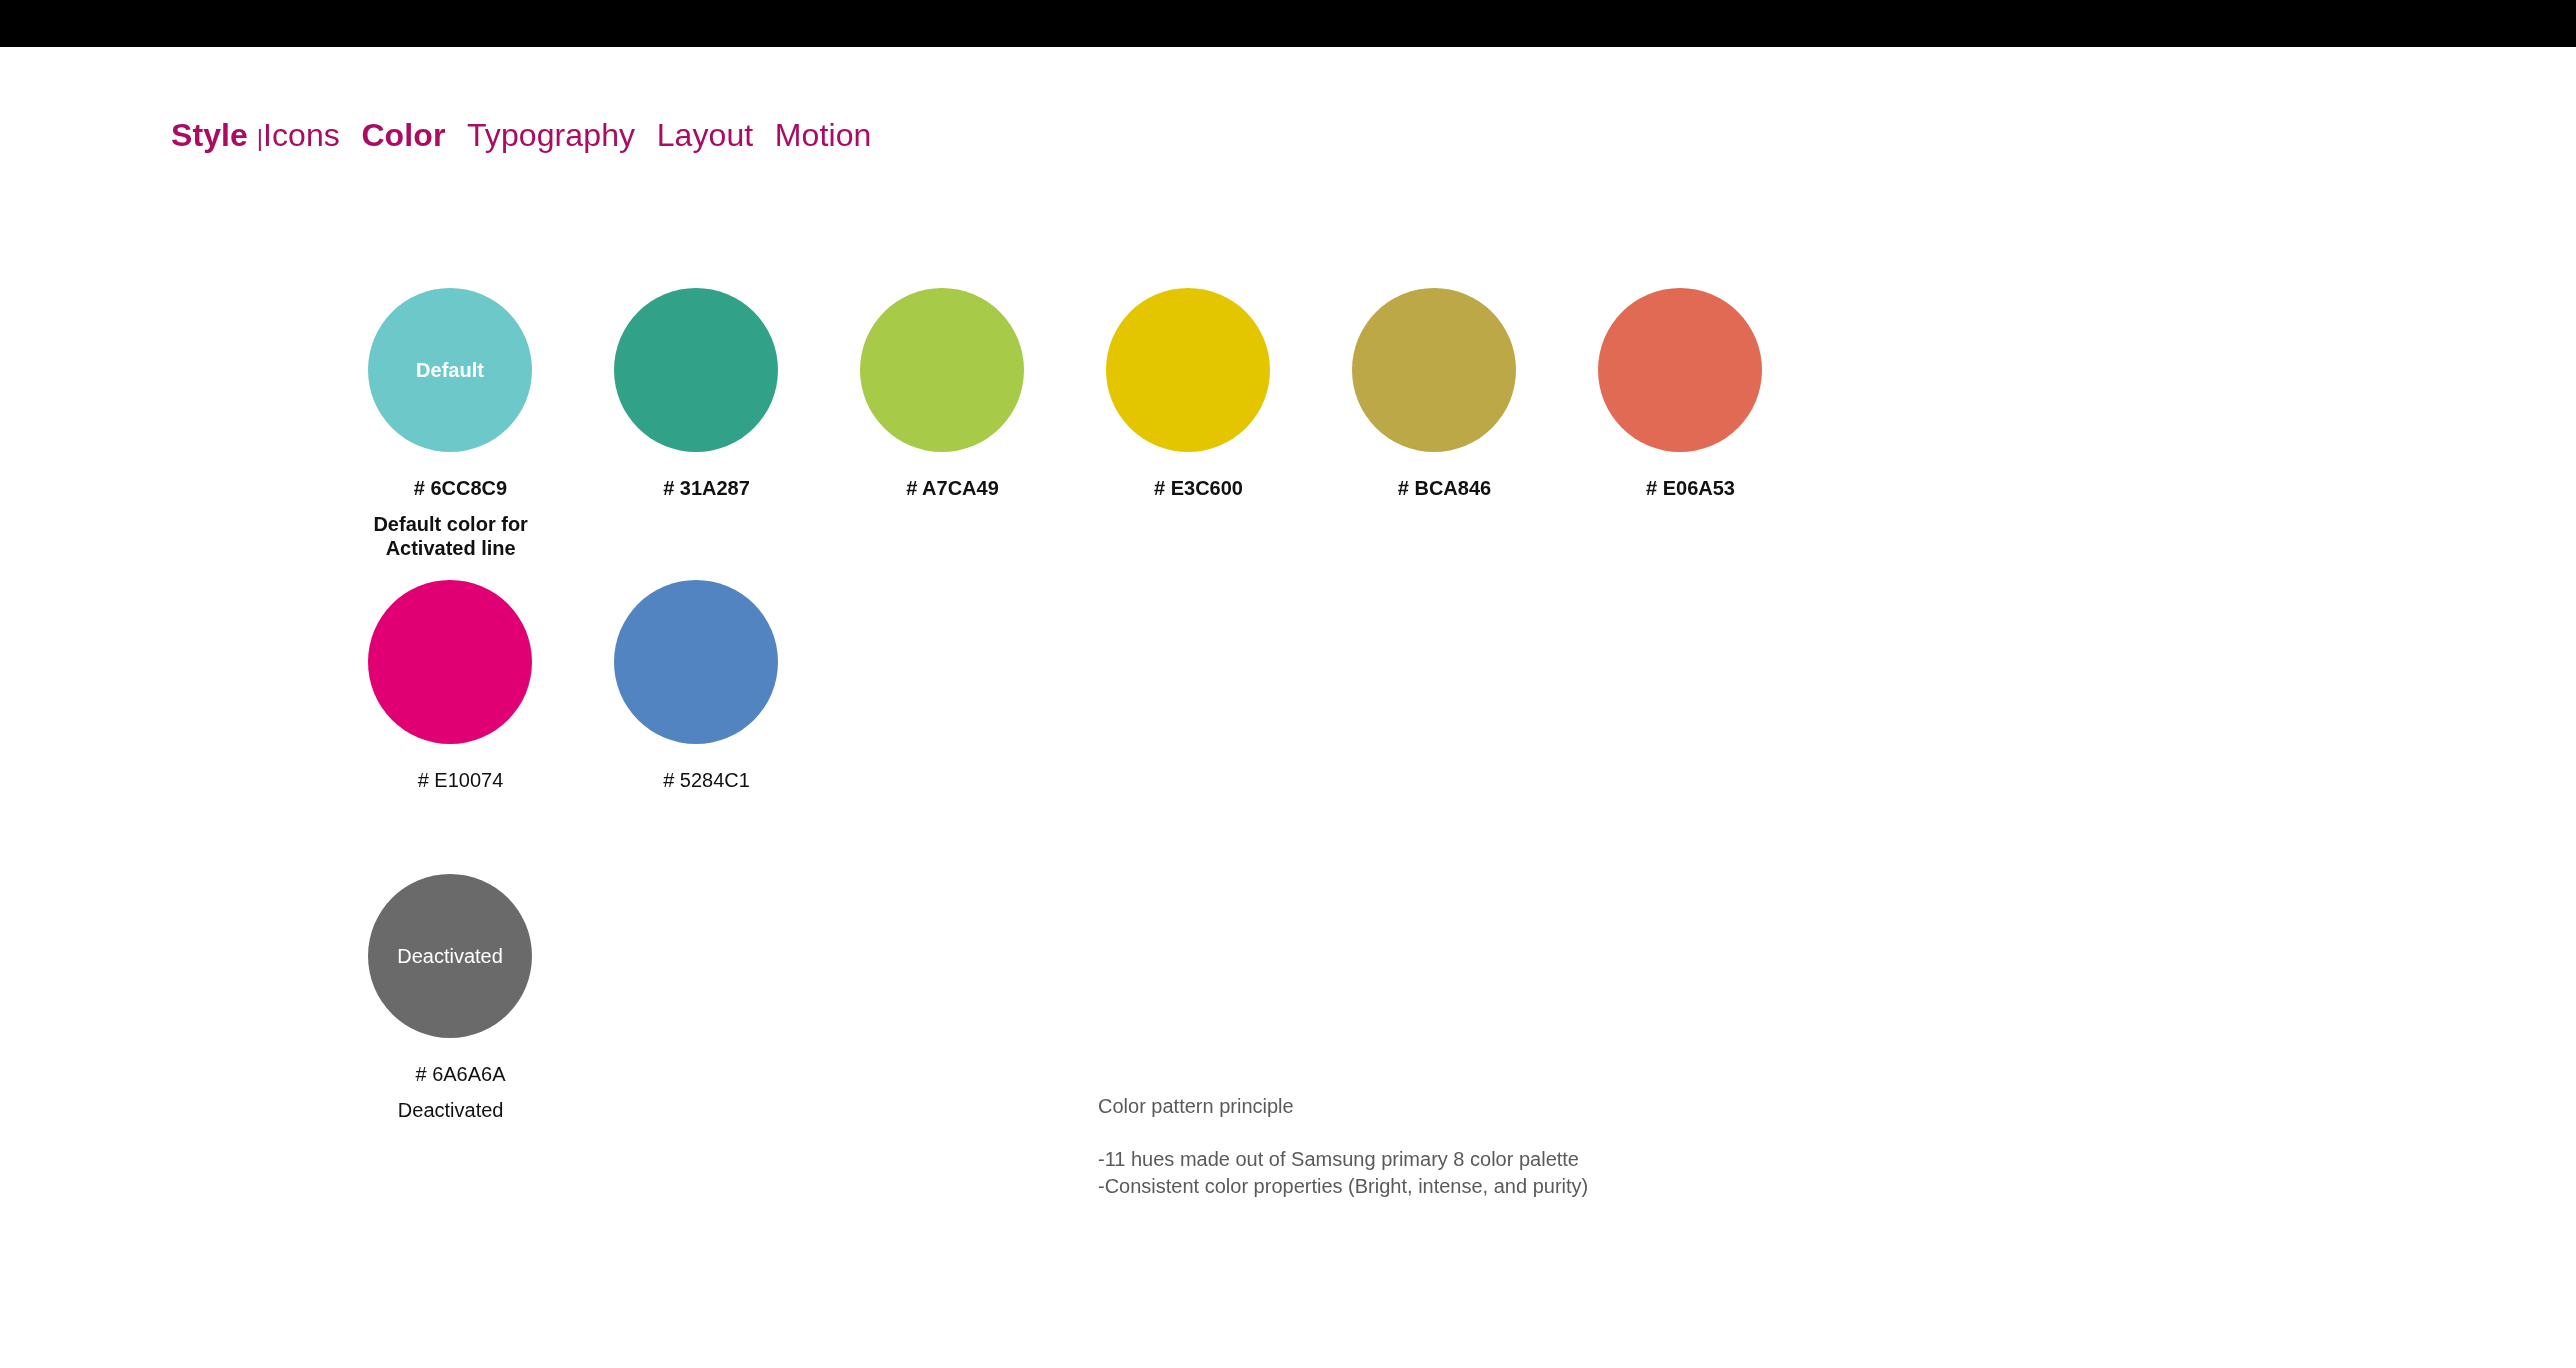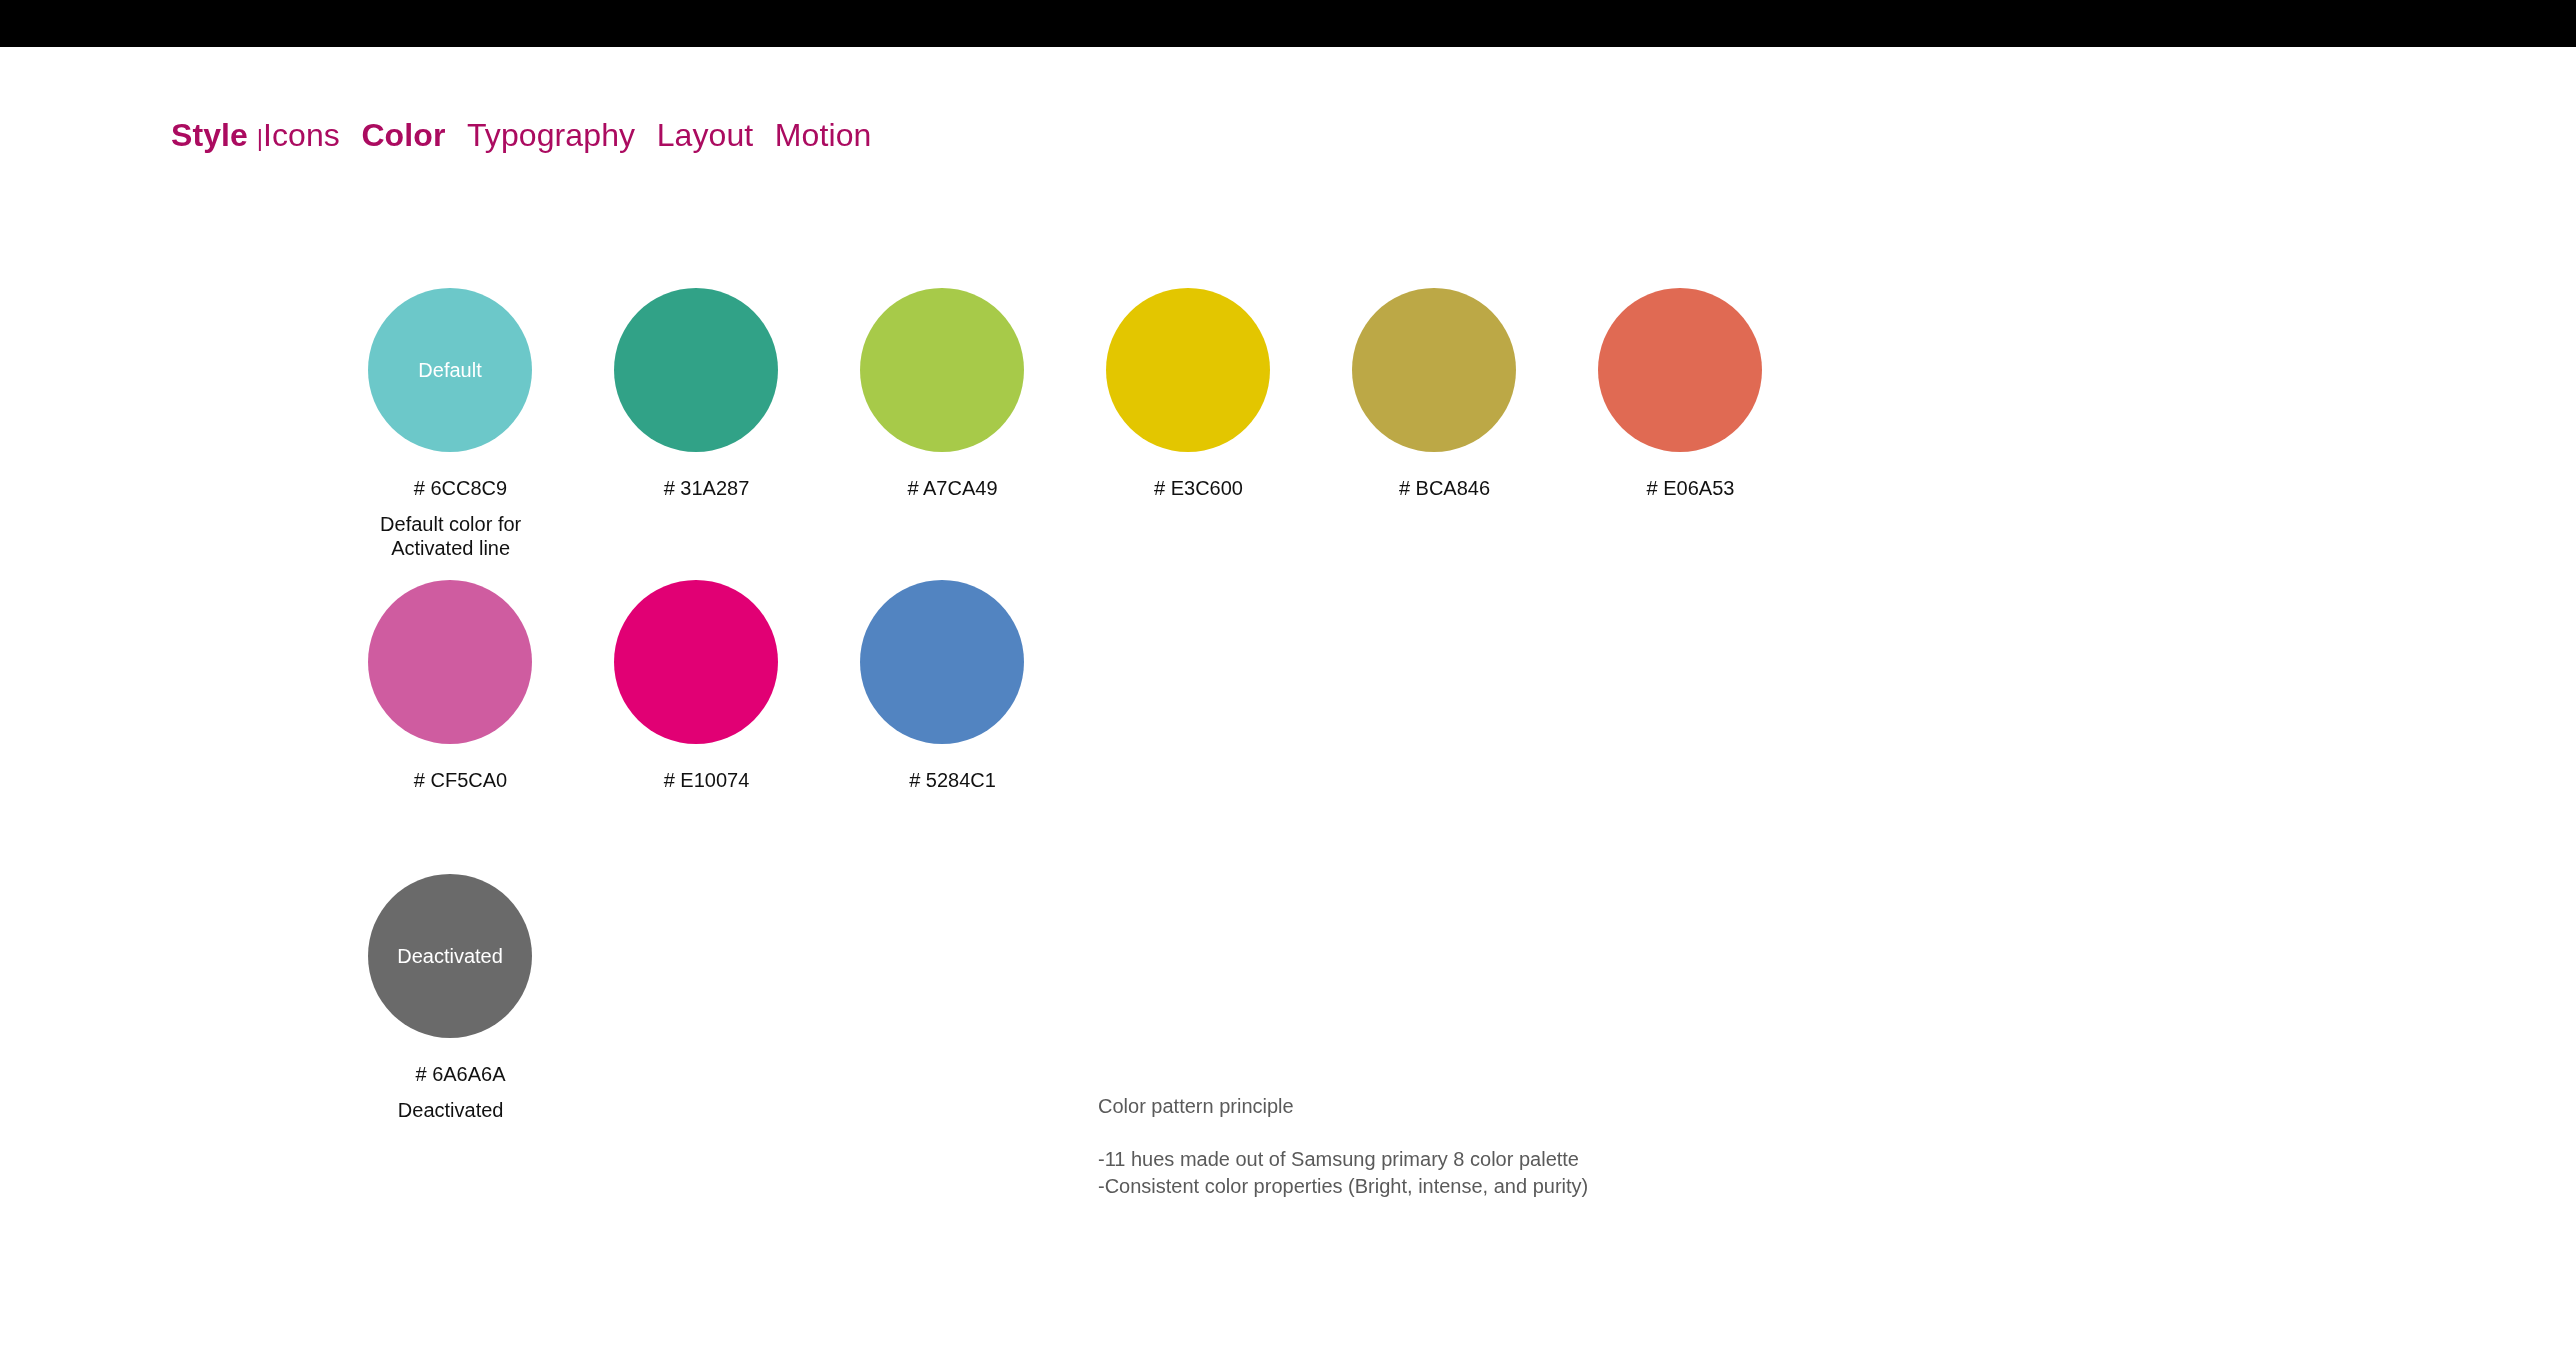--- a/index.html
+++ b/index.html
@@ -59,21 +59,21 @@
     left: 0;
     top: 0;
     width: 2576px;
   }
 
   .swatch-row {
     position: absolute;
     left: 368px;
     display: flex;
   }
-  .swatch-row.row-1 { top: 288px; }
+  .swatch-row.row-1 { top: 288px; font-weight: bold; }
   .swatch-row.row-2 { top: 580px; }
   .swatch-row.row-3 { top: 874px; }
 
   .swatch {
     width: 164px;
     margin-right: 82px;
     display: flex;
     flex-direction: column;
     align-items: center;
   }
@@ -194,26 +194,20 @@
       <div class="swatch">
         <div class="circle" style="background: rgb(224, 106, 83);">
           <span class="circle-label"></span>
         </div>
         <div class="hex"># E06A53</div>
       </div>
     </div>
 
     <div class="swatch-row row-2">
       <div class="swatch">
-        <div class="circle" style="background: rgb(207, 92, 160);">
-          <span class="circle-label"></span>
-        </div>
-        <div class="hex"># CF5CA0</div>
-      </div>
-      <div class="swatch">
         <div class="circle" style="background: rgb(225, 0, 116);">
           <span class="circle-label"></span>
         </div>
         <div class="hex"># E10074</div>
       </div>
       <div class="swatch">
         <div class="circle" style="background: rgb(82, 132, 193);">
           <span class="circle-label"></span>
         </div>
         <div class="hex"># 5284C1</div>

